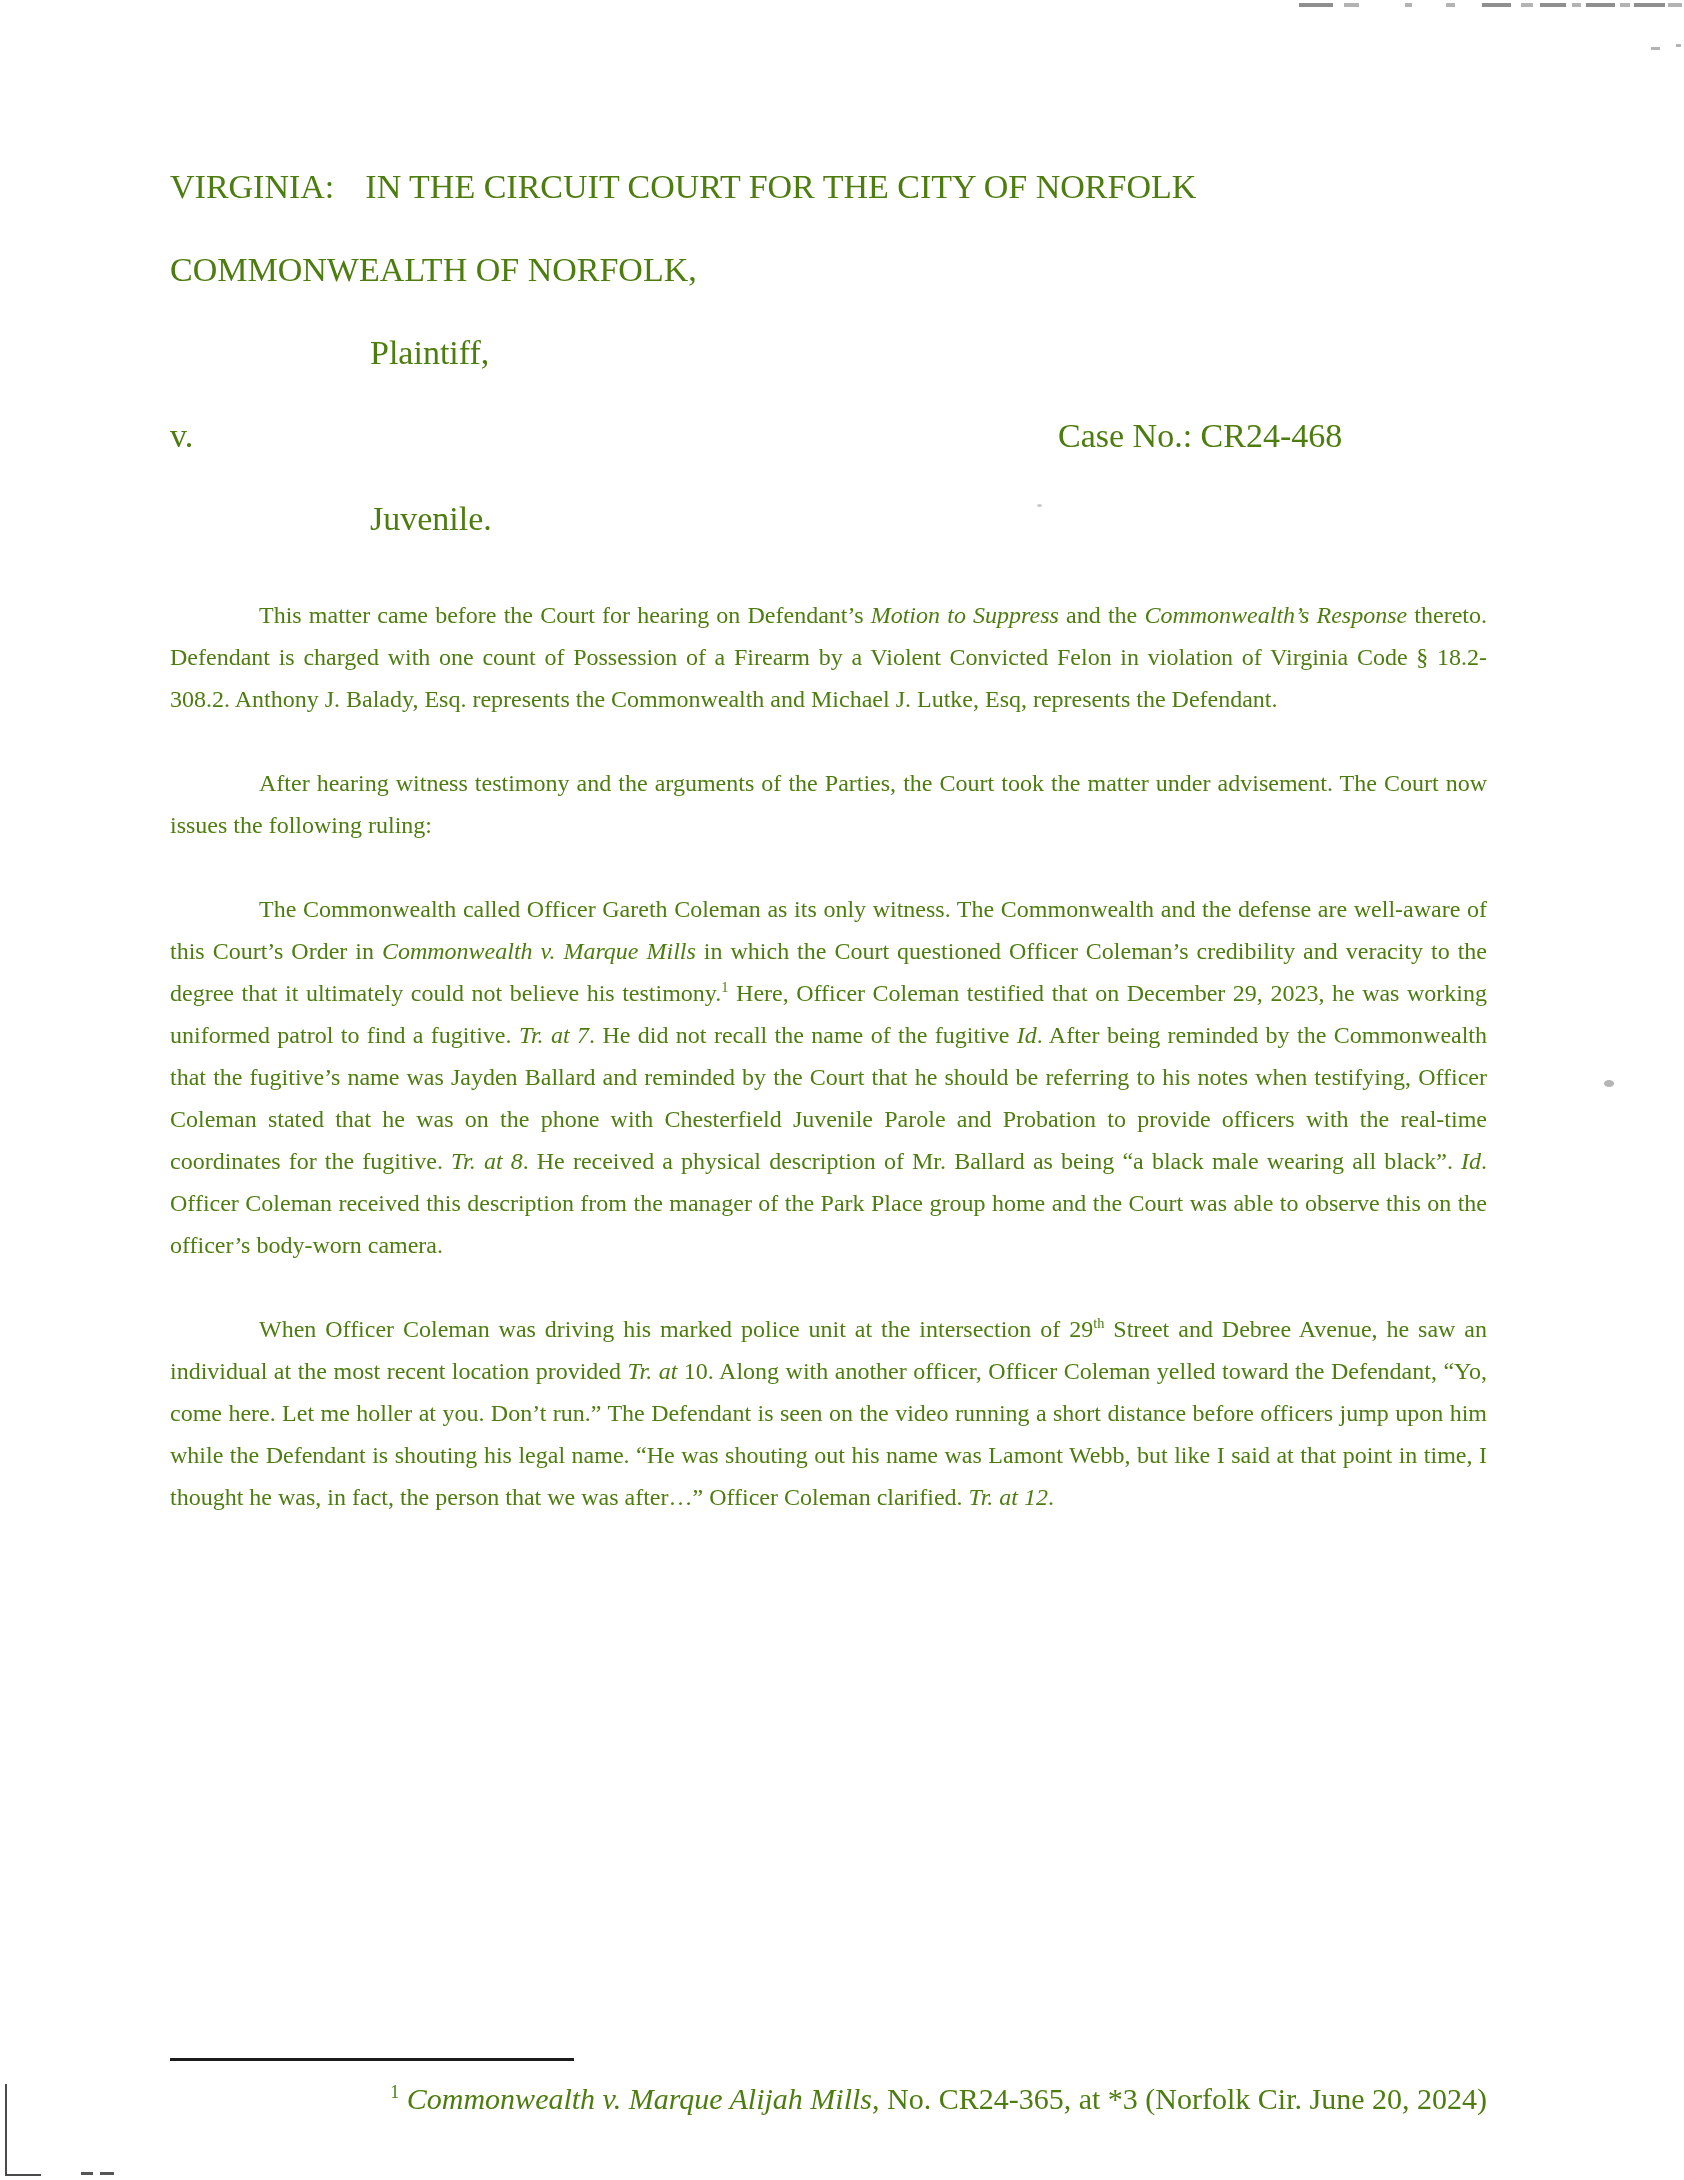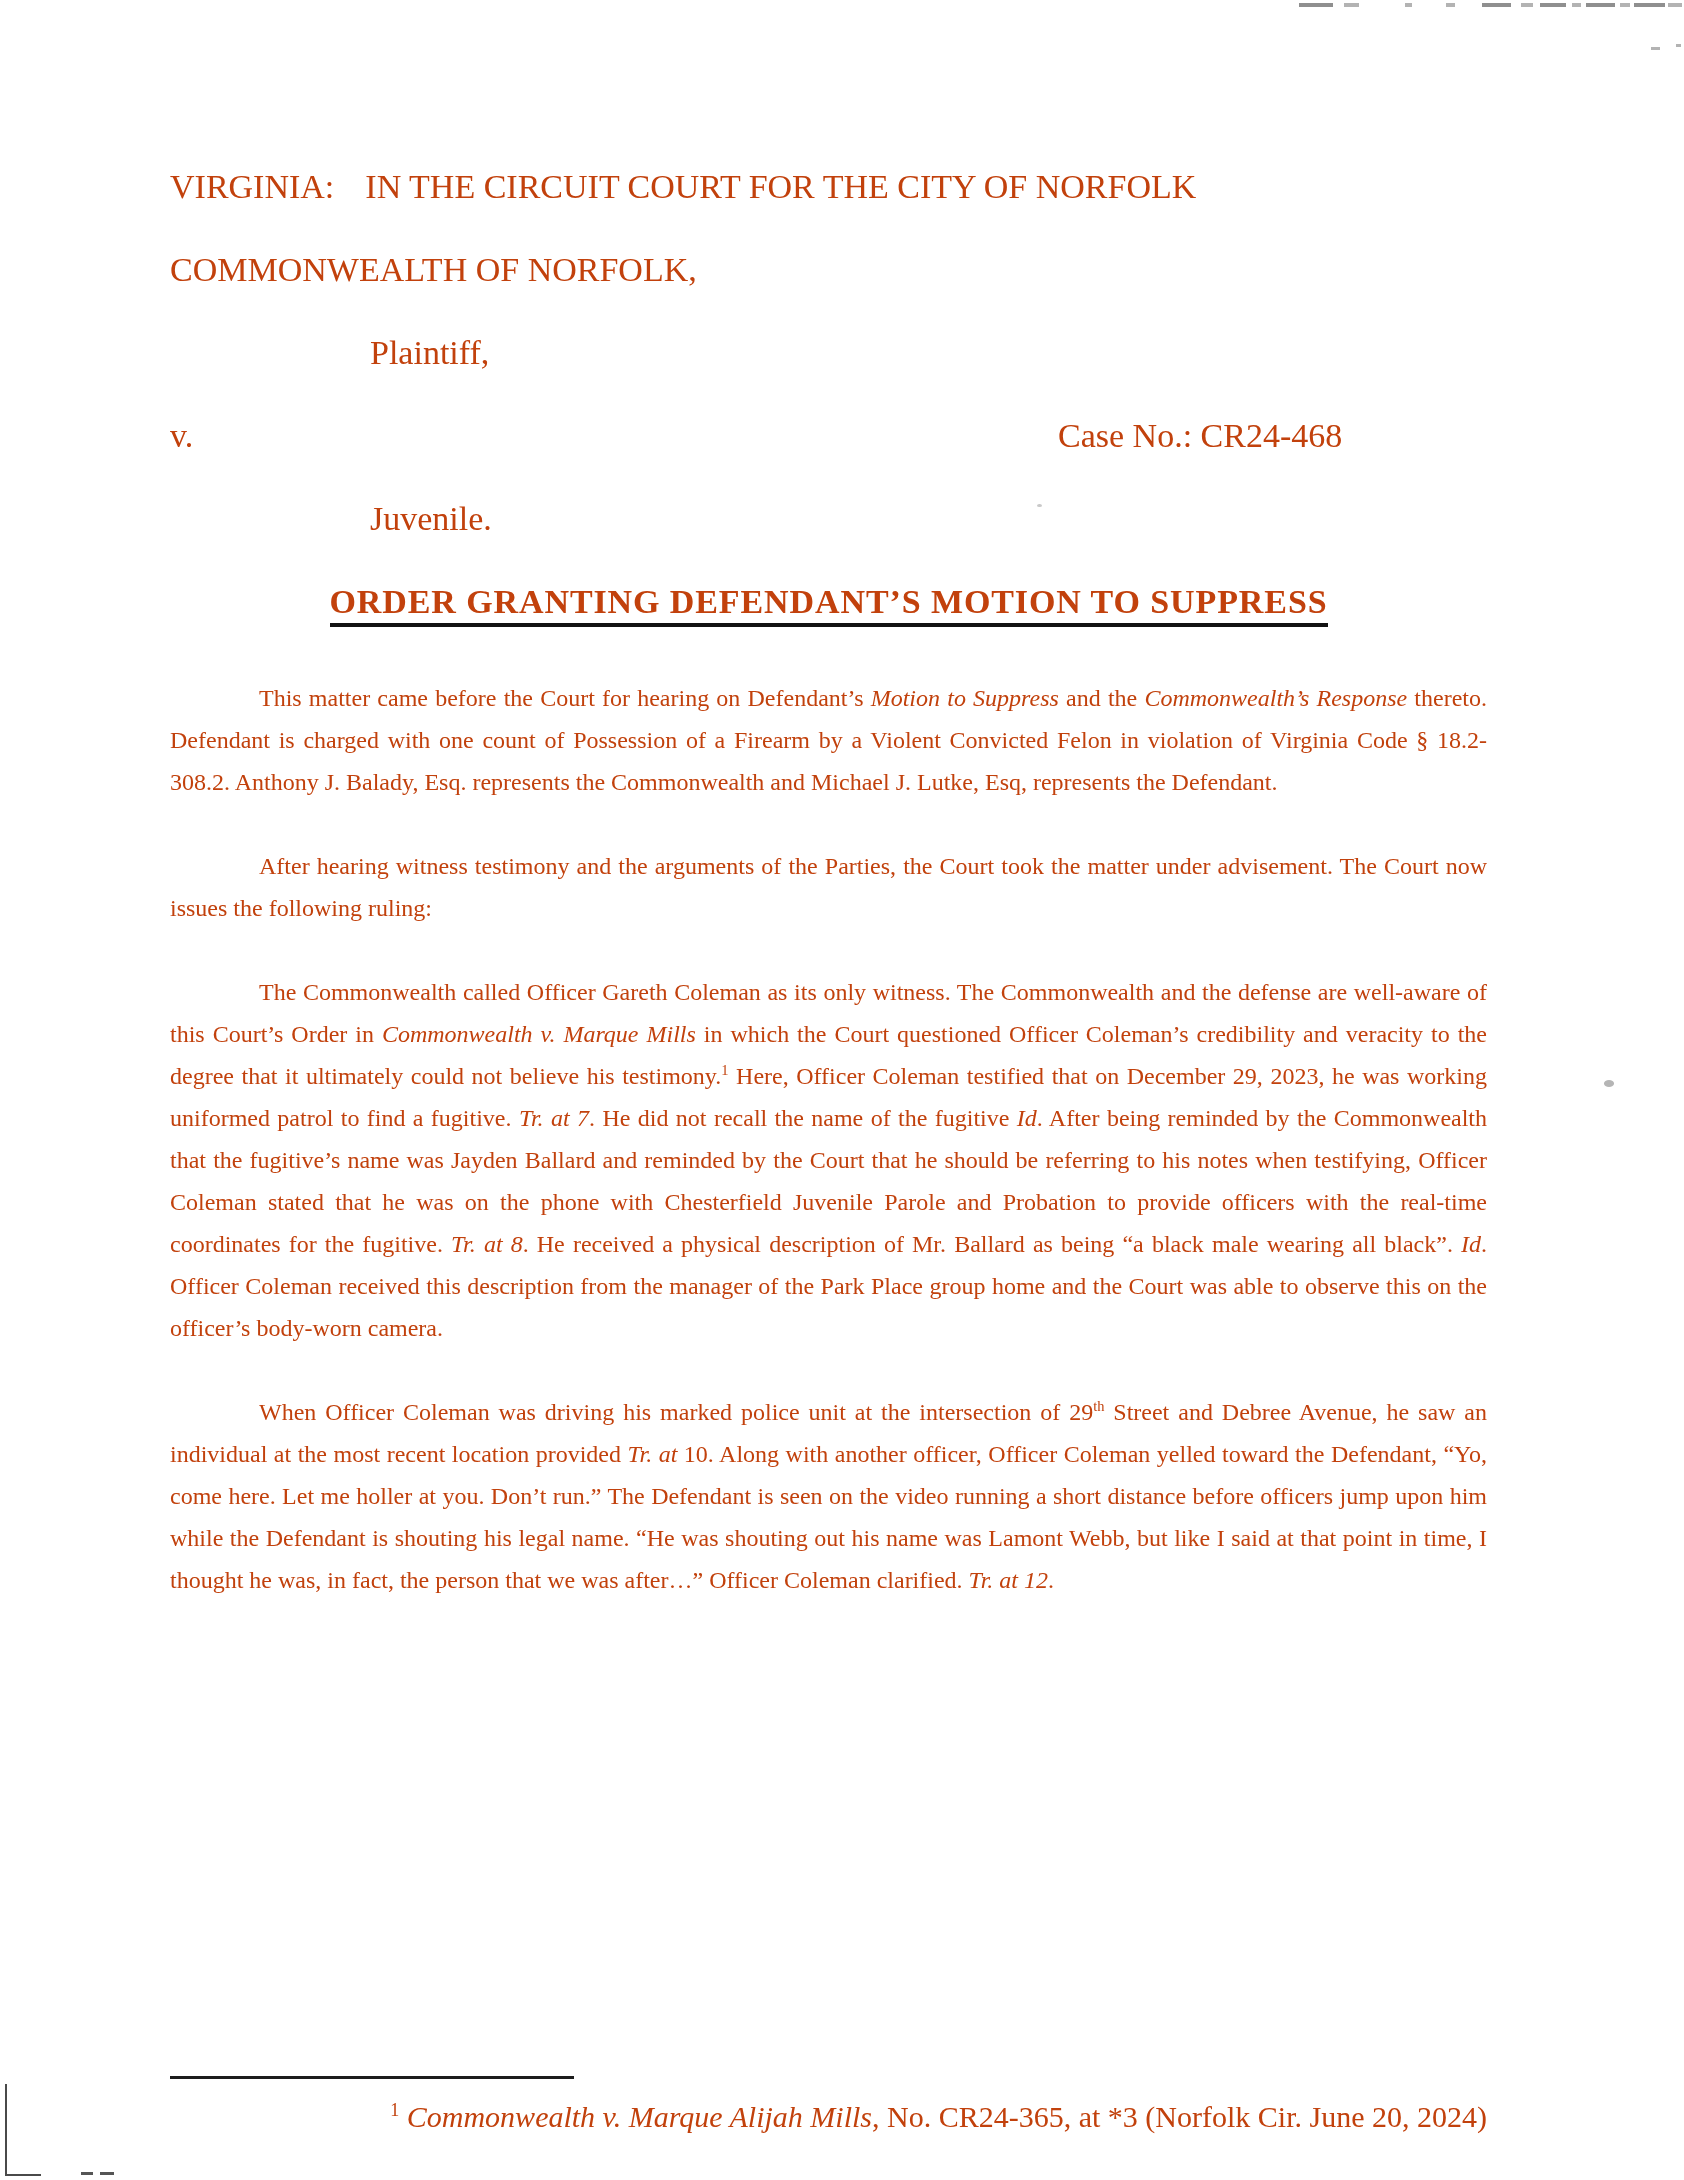--- a/index.html
+++ b/index.html
@@ -7,22 +7,22 @@
     padding: 0;
     background: #ffffff;
   }
   .page {
     position: relative;
     width: 1685px;
     height: 2181px;
     box-sizing: border-box;
     background: #ffffff;
     font-family: "Liberation Serif", "DejaVu Serif", serif;
-    color: #c2410c;
-    padding: 145px 198px 46px 170px;
+    color: #4d7c0f;
+    padding: 145px 198px 64px 170px;
     display: flex;
     flex-direction: column;
     overflow: hidden;
   }
   
   .cap-line {
     line-height: 83px;
     font-size: 34px;
     white-space: nowrap;
   }
@@ -125,23 +125,20 @@
     </div>
     <div class="cap-line">COMMONWEALTH OF NORFOLK,</div>
     <div class="cap-line role-line">Plaintiff,</div>
     <div class="cap-line vs-line">
       <span>v.</span>
       <span class="case-no">Case No.: CR24-468</span>
     </div>
     <div class="cap-line role-line">Juvenile.</div>
   </div>
 
-  <div class="order-title-wrap">
-    <span class="order-title">ORDER GRANTING DEFENDANT’S MOTION TO SUPPRESS</span>
-  </div>
 
   <p class="body-para"><span class="run-normal">This matter came before the Court for hearing on Defendant’s </span><span class="run-italic">Motion to Suppress</span><span class="run-normal"> and the </span><span class="run-italic">Commonwealth’s Response</span><span class="run-normal"> thereto. Defendant is charged with one count of Possession of a Firearm by a Violent Convicted Felon in violation of Virginia Code § 18.2-308.2. Anthony J. Balady, Esq. represents the Commonwealth and Michael J. Lutke, Esq, represents the Defendant.</span></p>
   <p class="body-para"><span class="run-normal">After hearing witness testimony and the arguments of the Parties, the Court took the matter under advisement. The Court now issues the following ruling:</span></p>
   <p class="body-para"><span class="run-normal">The Commonwealth called Officer Gareth Coleman as its only witness. The Commonwealth and the defense are well-aware of this Court’s Order in </span><span class="run-italic">Commonwealth v. Marque Mills</span><span class="run-normal"> in which the Court questioned Officer Coleman’s credibility and veracity to the degree that it ultimately could not believe his testimony.</span><span class="run-sup">1</span><span class="run-normal"> Here, Officer Coleman testified that on December 29, 2023, he was working uniformed patrol to find a fugitive. </span><span class="run-italic">Tr. at 7</span><span class="run-normal">. He did not recall the name of the fugitive </span><span class="run-italic">Id</span><span class="run-normal">. After being reminded by the Commonwealth that the fugitive’s name was Jayden Ballard and reminded by the Court that he should be referring to his notes when testifying, Officer Coleman stated that he was on the phone with Chesterfield Juvenile Parole and Probation to provide officers with the real-time coordinates for the fugitive. </span><span class="run-italic">Tr. at 8</span><span class="run-normal">. He received a physical description of Mr. Ballard as being “a black male wearing all black”. </span><span class="run-italic">Id</span><span class="run-normal">. Officer Coleman received this description from the manager of the Park Place group home and the Court was able to observe this on the officer’s body-worn camera.</span></p>
   <p class="body-para"><span class="run-normal">When Officer Coleman was driving his marked police unit at the intersection of 29</span><span class="run-sup">th</span><span class="run-normal"> Street and Debree Avenue, he saw an individual at the most recent location provided </span><span class="run-italic">Tr. at</span><span class="run-normal"> 10. Along with another officer, Officer Coleman yelled toward the Defendant, “Yo, come here. Let me holler at you. Don’t run.” The Defendant is seen on the video running a short distance before officers jump upon him while the Defendant is shouting his legal name. “He was shouting out his name was Lamont Webb, but like I said at that point in time, I thought he was, in fact, the person that we was after…” Officer Coleman clarified. </span><span class="run-italic">Tr. at 12</span><span class="run-normal">.</span></p>
 
   <div class="footnote-block">
     <div class="footnote-sep"></div>
     <p class="footnote"><span class="run-sup">1</span><span class="run-normal"> </span><span class="run-italic">Commonwealth v. Marque Alijah Mills</span><span class="run-normal">, No. CR24-365, at *3 (Norfolk Cir. June 20, 2024)</span></p>
   </div>

